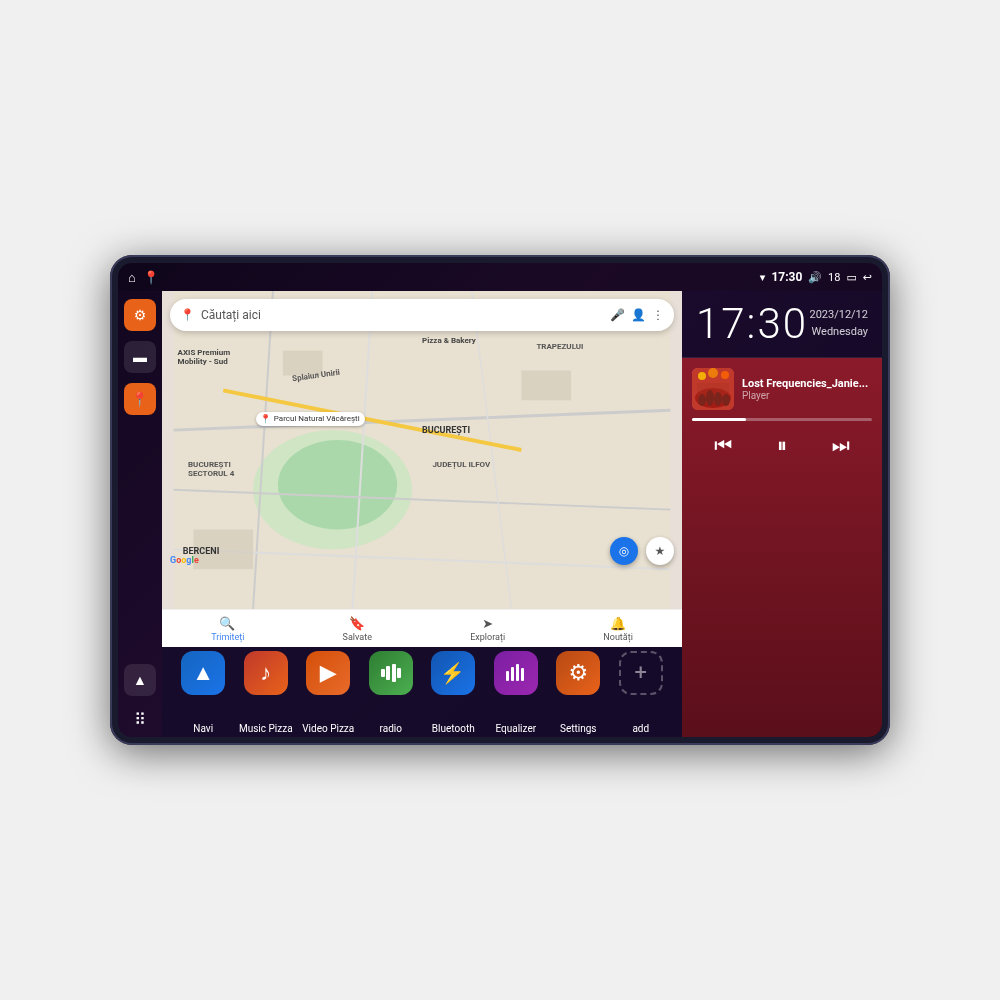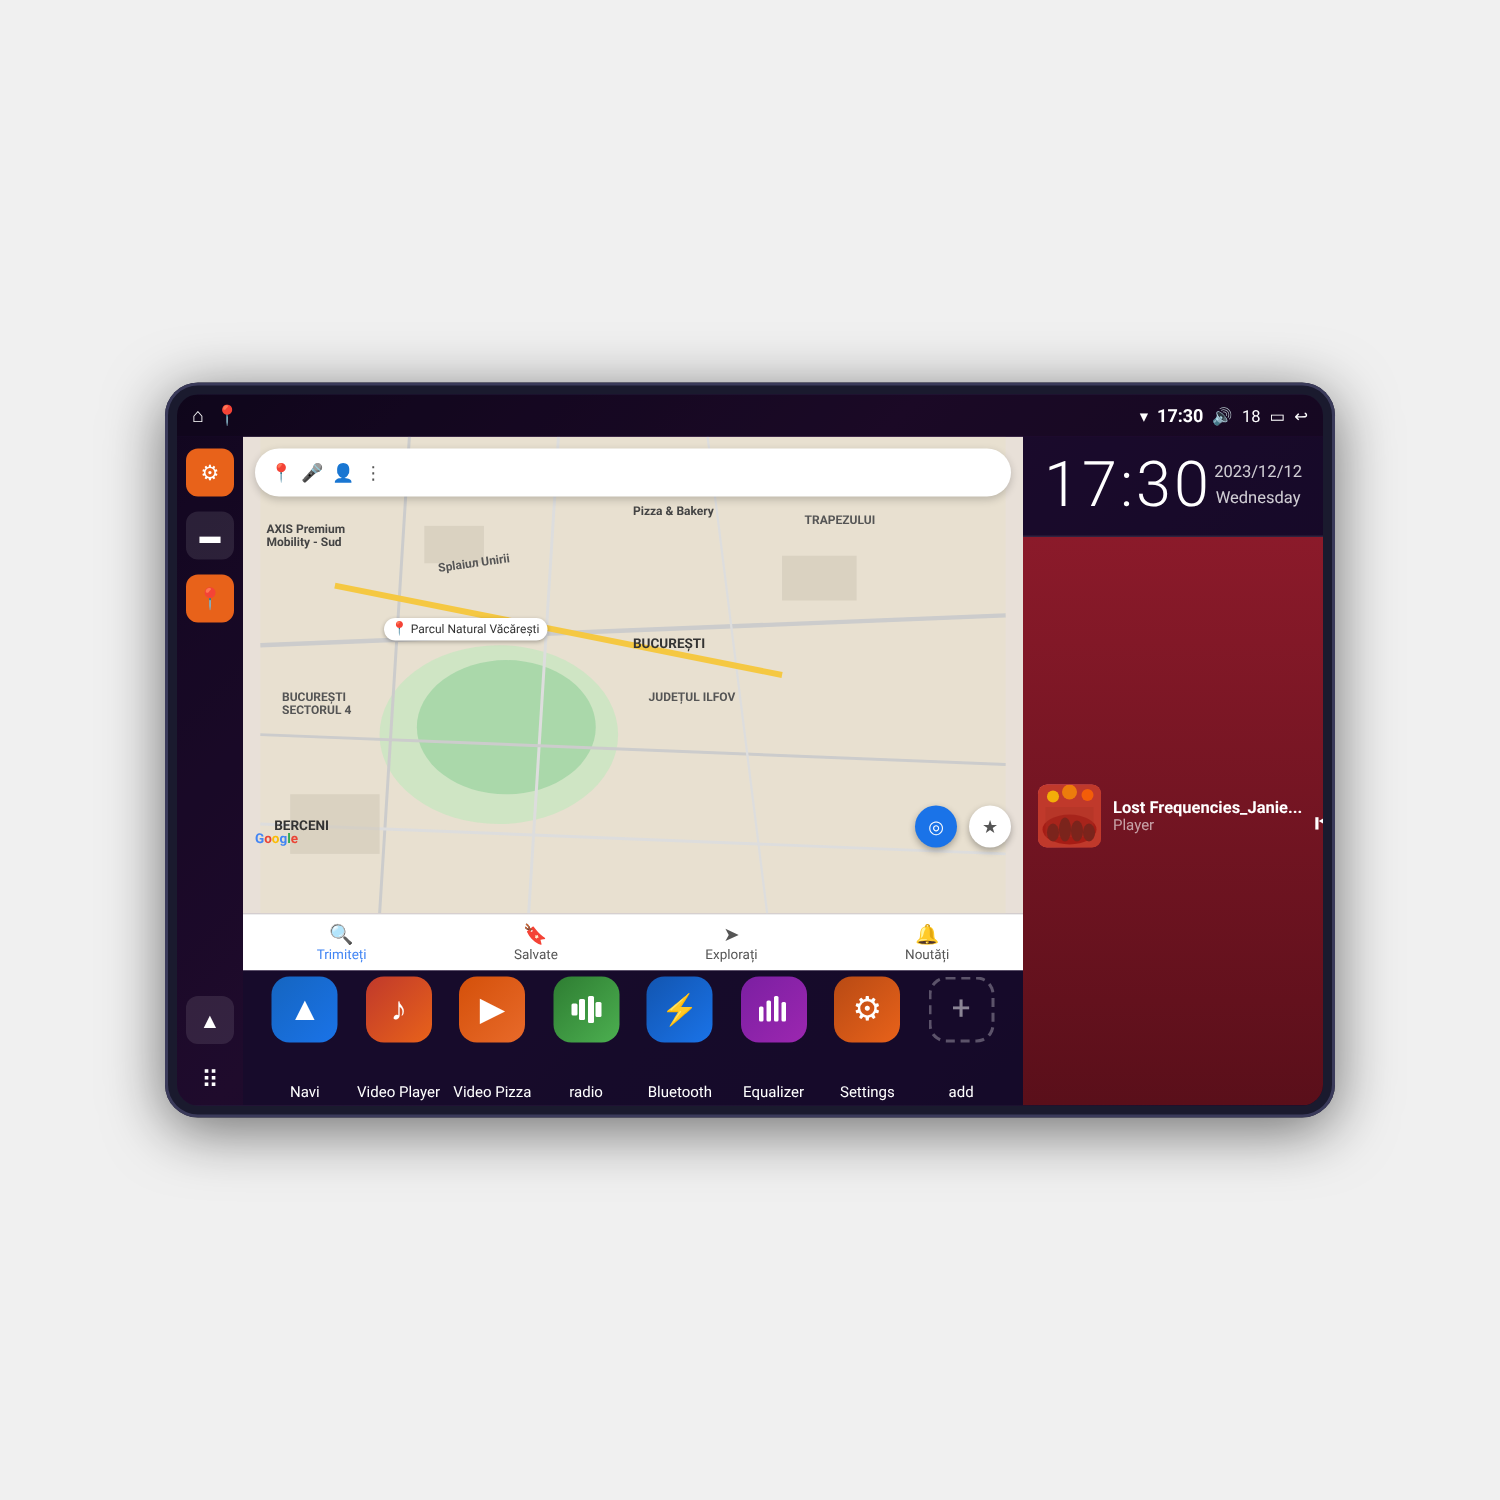--- a/index.html
+++ b/index.html
@@ -228,32 +228,32 @@
 
     .clock-time {
       font-size: 42px;
       font-weight: 300;
       color: white;
       letter-spacing: 2px;
       line-height: 1;
     }
 
     .clock-date {
-      text-align: center;
+      text-align: right;
       color: rgba(255,255,255,0.8);
       font-size: 11px;
       line-height: 1.5;
       margin-top: 4px;
     }
 
     .music-section {
       background: linear-gradient(180deg, #8b1a2a 0%, #5a0f1a 100%);
       flex: 1;
       display: flex;
-      flex-direction: row;
+      flex-direction: column;
       padding: 10px;
     }
 
     .music-info-row {
       display: flex;
       align-items: center;
       gap: 8px;
       margin-bottom: 8px;
     }
 
@@ -462,20 +462,21 @@
           </div>
 
           
           <div style="position:absolute;bottom:44px;left:8px;font-size:9px;font-weight:bold;">
             <span style="color:#4285F4;">G</span><span style="color:#EA4335;">o</span><span style="color:#FBBC05;">o</span><span style="color:#4285F4;">g</span><span style="color:#34A853;">l</span><span style="color:#EA4335;">e</span>
           </div>
 
           
           <div class="map-search-bar">
             <span style="color:#4285F4;font-size:12px;">📍</span>
+            <span class="map-search-text">Căutați aici</span>
             <span style="color:#555;font-size:12px;">🎤</span>
             <span style="color:#555;font-size:12px;">👤</span>
             <span style="color:#555;font-size:12px;">⋮</span>
           </div>
         </div>
 
         <div class="map-bottom-bar">
           <div class="map-bottom-item active">
             <span class="map-bottom-icon">🔍</span>
             <span>Trimiteți</span>
@@ -500,21 +501,21 @@
             <div class="app-icon" style="background:linear-gradient(135deg,#1565c0,#1a73e8);">
               <span style="color:white;font-size:22px;">▲</span>
             </div>
             <span class="app-label">Navi</span>
           </div>
 
           <div class="app-item">
             <div class="app-icon" style="background:linear-gradient(135deg,#c0392b,#e8621a);">
               <span style="color:white;font-size:22px;">♪</span>
             </div>
-            <span class="app-label">Video Player</span>
+            <span class="app-label">Music Pizza</span>
           </div>
 
           <div class="app-item">
             <div class="app-icon" style="background:linear-gradient(135deg,#d4500a,#e86a2a);">
               <span style="color:white;font-size:22px;">▶</span>
             </div>
             <span class="app-label">Video Pizza</span>
           </div>
 
           <div class="app-item">

